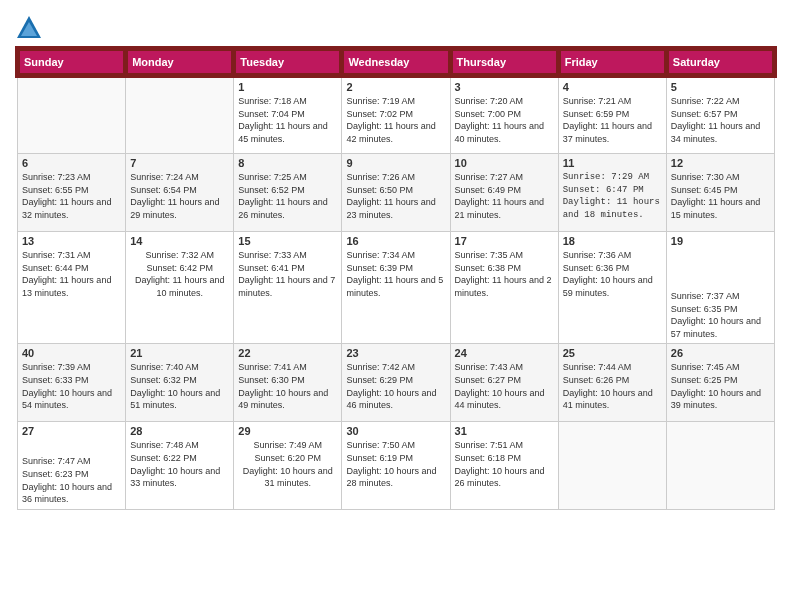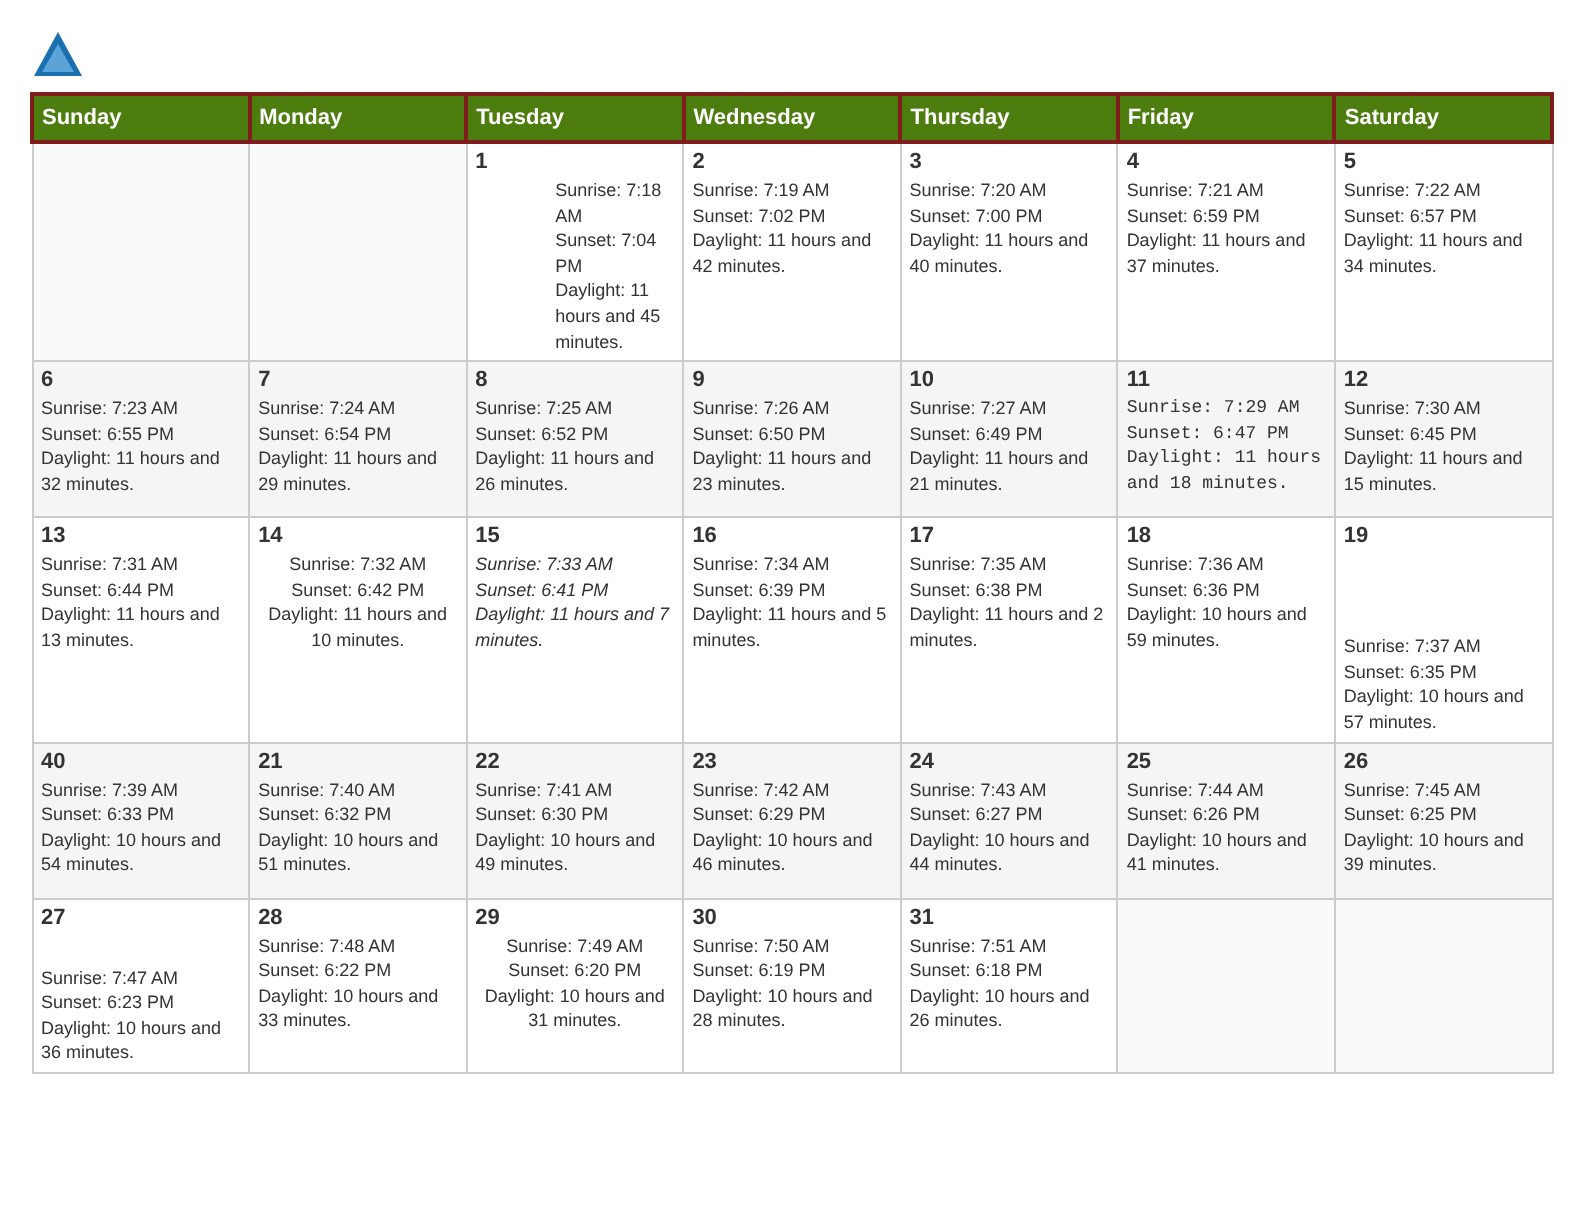--- a/index.html
+++ b/index.html
@@ -56,27 +56,27 @@
     .location {
       font-size: 13px;
       color: #555;
     }
     table {
       width: 100%;
       border-collapse: collapse;
       table-layout: fixed;
     }
     th {
-      background-color: #4d7c0f;
+      background-color: #be185d;
       color: #fff;
       font-size: 11px;
       font-weight: bold;
       padding: 5px 4px;
       text-align: left;
-      border: 2px solid #7f1d1d;
+      border: 5px solid #7f1d1d;
     }
     td {
       vertical-align: top;
       border: 1px solid #ccc;
       padding: 3px 4px;
       font-size: 9.5px;
       color: #333;
       height: 78px;
       background: #fff;
     }
@@ -133,21 +133,21 @@
           <th>Friday</th>
           <th>Saturday</th>
         </tr>
     </thead>
     <tbody id="calendar-body">
     <tr>
           <td class="empty"></td>
           <td class="empty"></td>
           <td>
             <span class="day-num">1</span>
-            <div class="day-info" style="white-space: pre-line; margin-left: 40px;">Sunrise: 7:18 AM
+            <div class="day-info" style="white-space: pre-line;">Sunrise: 7:18 AM
 Sunset: 7:04 PM
 Daylight: 11 hours and 45 minutes.</div>
           </td>
           <td>
             <span class="day-num">2</span>
             <div class="day-info" style="white-space: pre-line;">Sunrise: 7:19 AM
 Sunset: 7:02 PM
 Daylight: 11 hours and 42 minutes.</div>
           </td>
           <td>
@@ -221,21 +221,21 @@
 Daylight: 11 hours and 13 minutes.</div>
           </td>
           <td>
             <span class="day-num">14</span>
             <div class="day-info" style="white-space: pre-line; text-align: center;">Sunrise: 7:32 AM
 Sunset: 6:42 PM
 Daylight: 11 hours and 10 minutes.</div>
           </td>
           <td>
             <span class="day-num">15</span>
-            <div class="day-info" style="white-space: pre-line; font-style: italic;">Sunrise: 7:33 AM
+            <div class="day-info" style="white-space: pre-line;">Sunrise: 7:33 AM
 Sunset: 6:41 PM
 Daylight: 11 hours and 7 minutes.</div>
           </td>
           <td>
             <span class="day-num">16</span>
             <div class="day-info" style="white-space: pre-line;">Sunrise: 7:34 AM
 Sunset: 6:39 PM
 Daylight: 11 hours and 5 minutes.</div>
           </td>
           <td>

